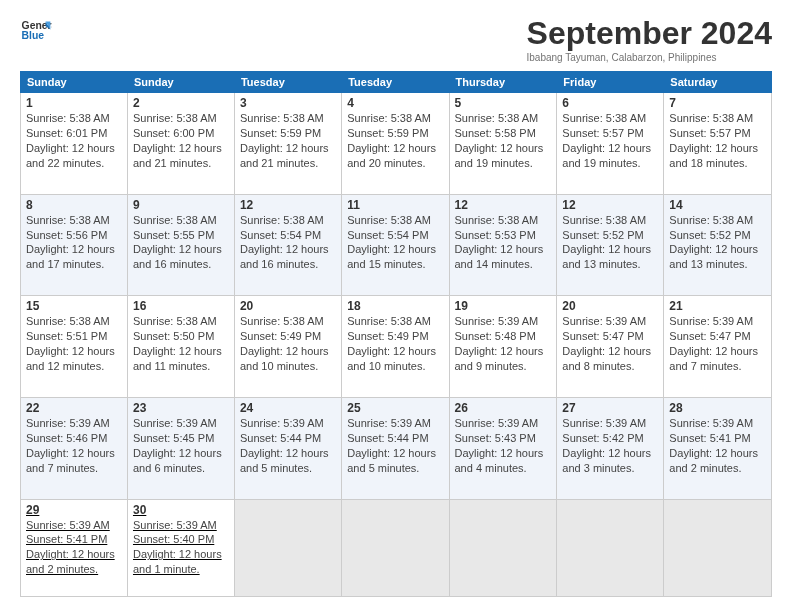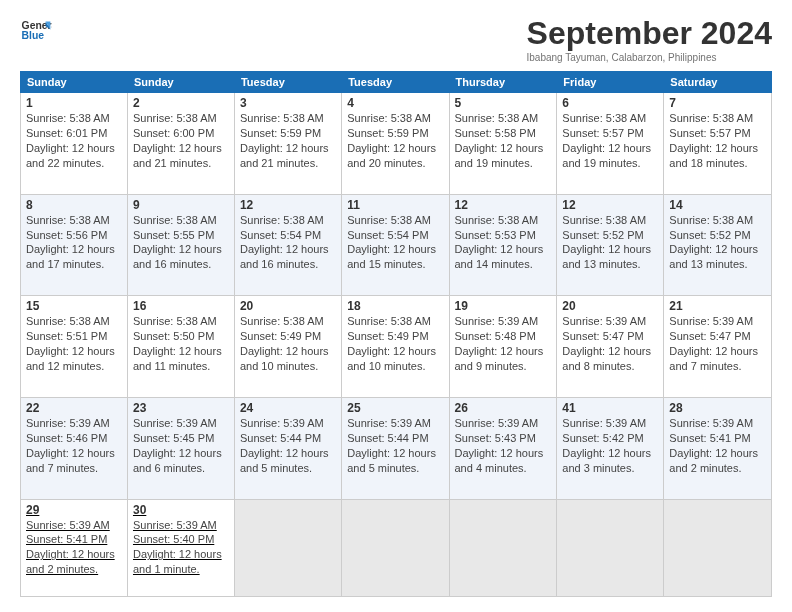--- a/index.html
+++ b/index.html
@@ -280,21 +280,21 @@
 Sunset: 5:44 PM
 Daylight: 12 hours and 5 minutes.</div>
           </td>
           <td>
             <span class="day-num">26</span>
             <div class="day-info" style="white-space: pre-line;">Sunrise: 5:39 AM
 Sunset: 5:43 PM
 Daylight: 12 hours and 4 minutes.</div>
           </td>
           <td>
-            <span class="day-num">41</span>
+            <span class="day-num">27</span>
             <div class="day-info" style="white-space: pre-line;">Sunrise: 5:39 AM
 Sunset: 5:42 PM
 Daylight: 12 hours and 3 minutes.</div>
           </td>
           <td>
             <span class="day-num">28</span>
             <div class="day-info" style="white-space: pre-line;">Sunrise: 5:39 AM
 Sunset: 5:41 PM
 Daylight: 12 hours and 2 minutes.</div>
           </td>

